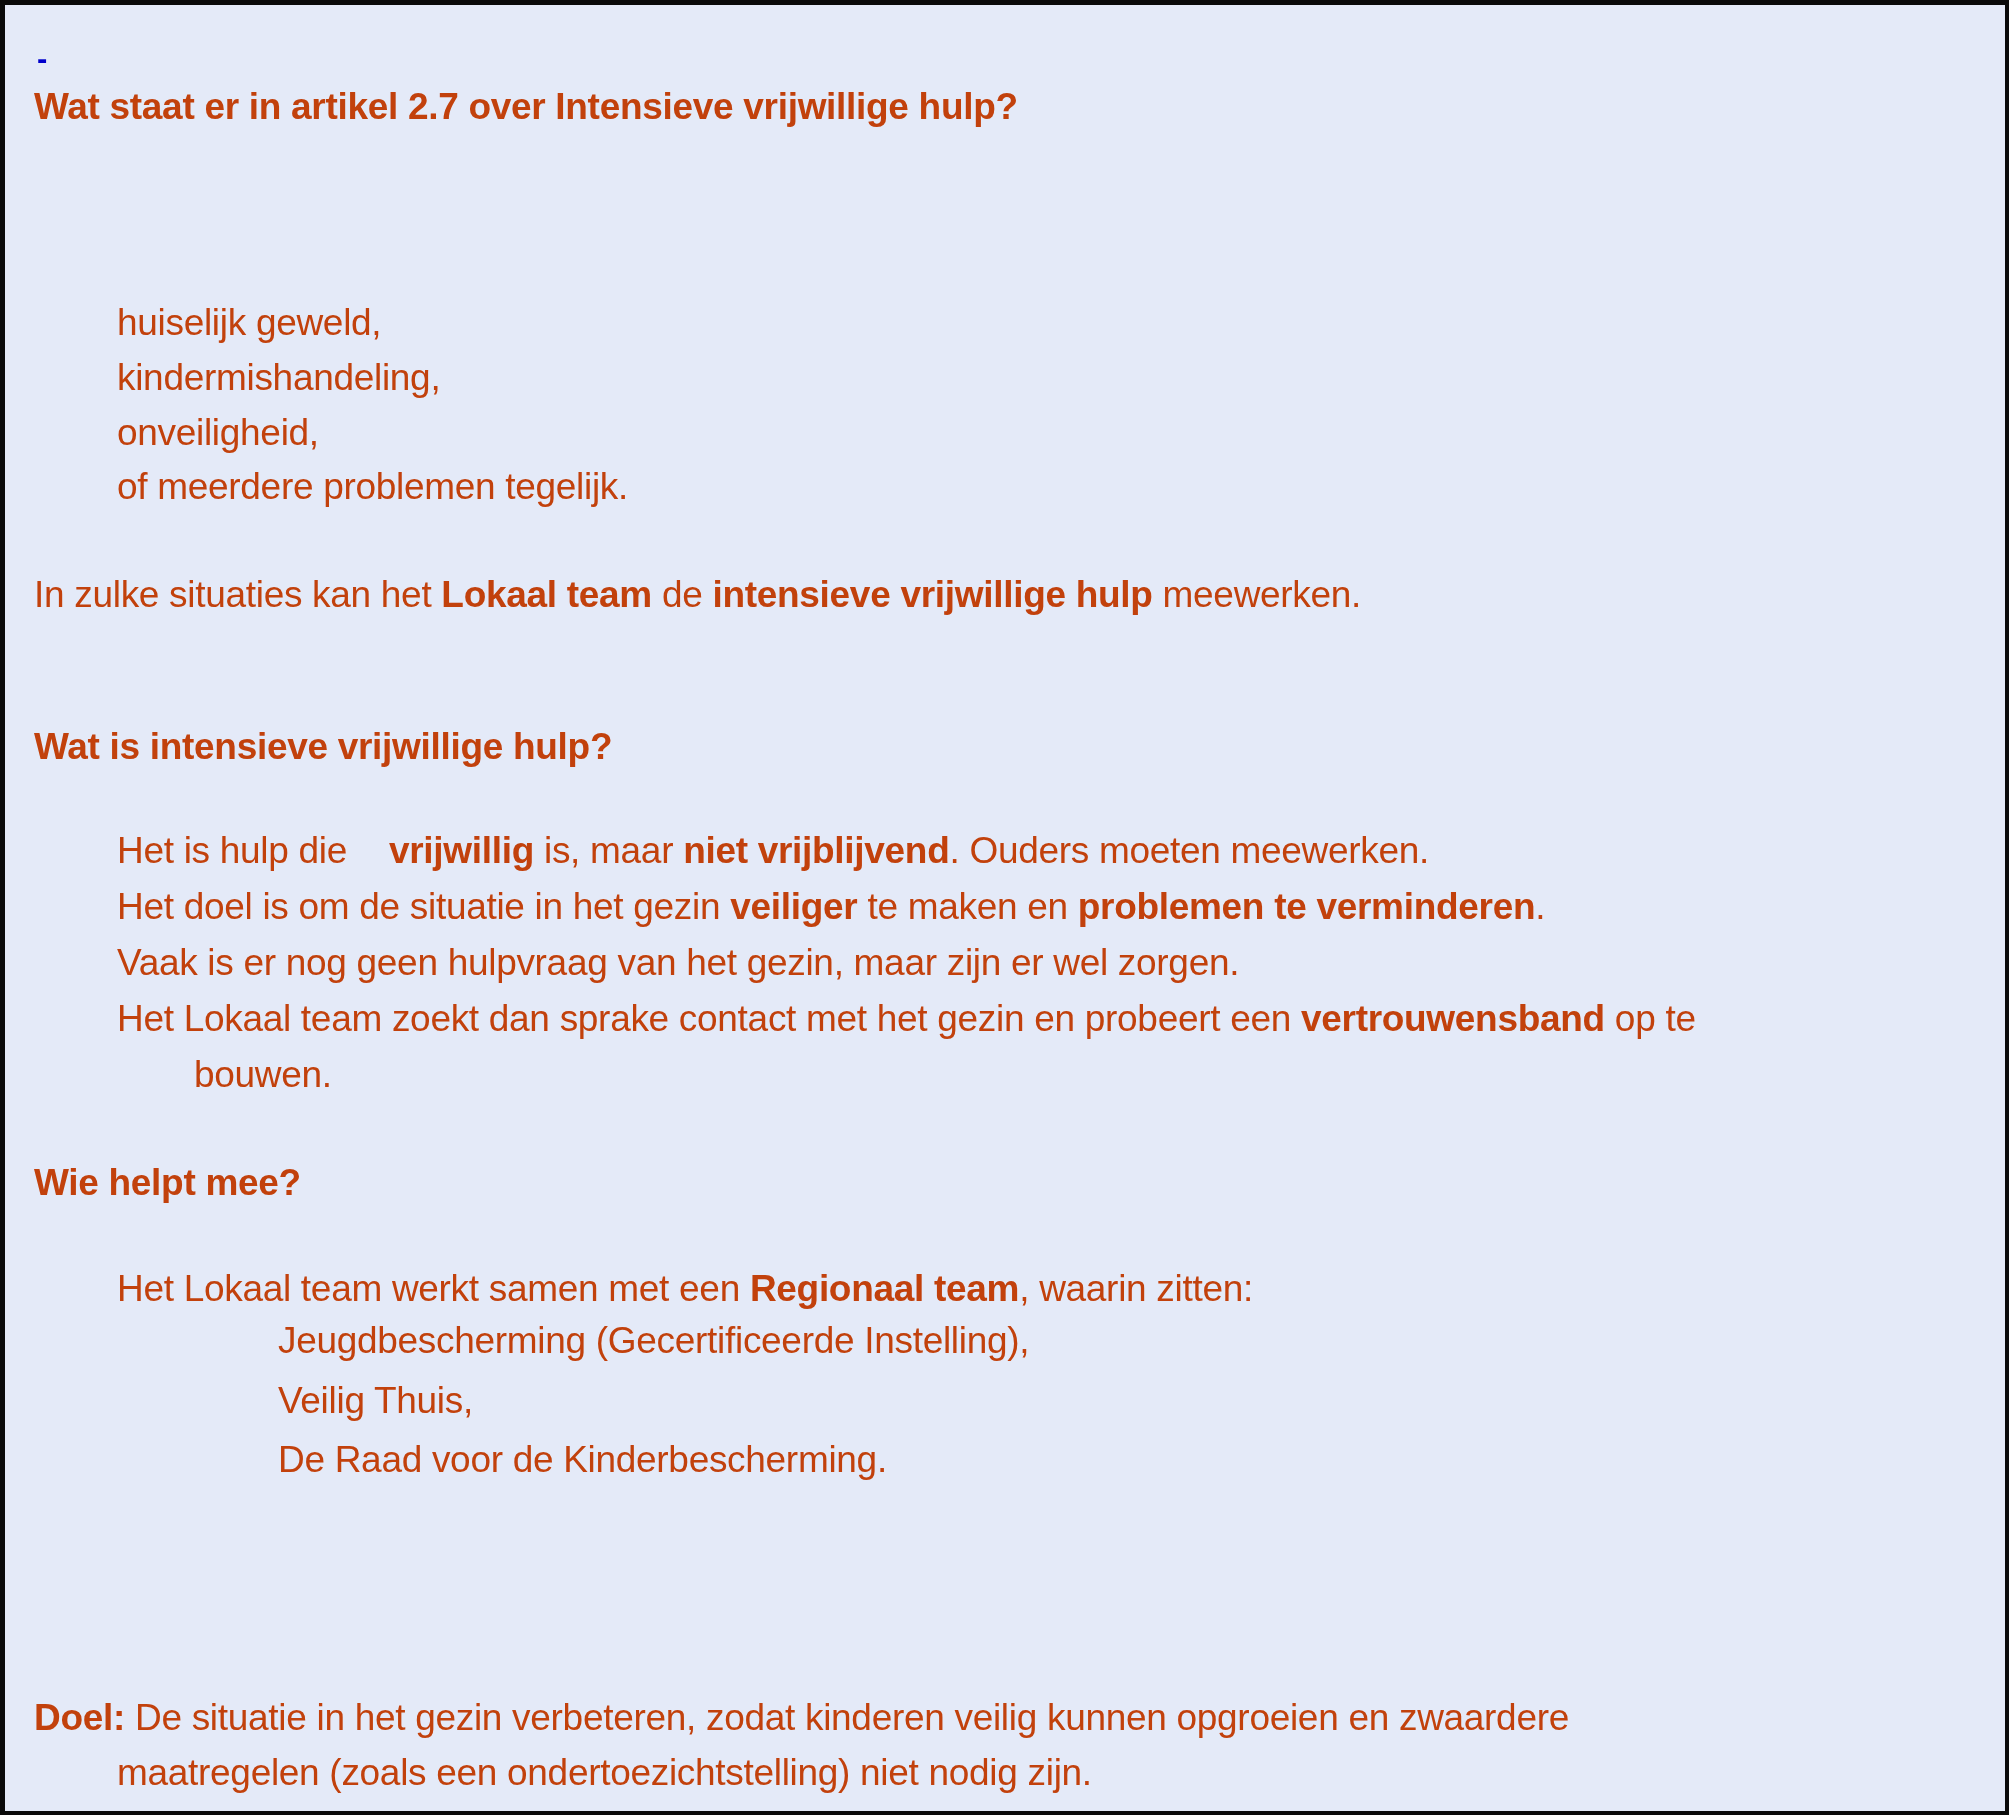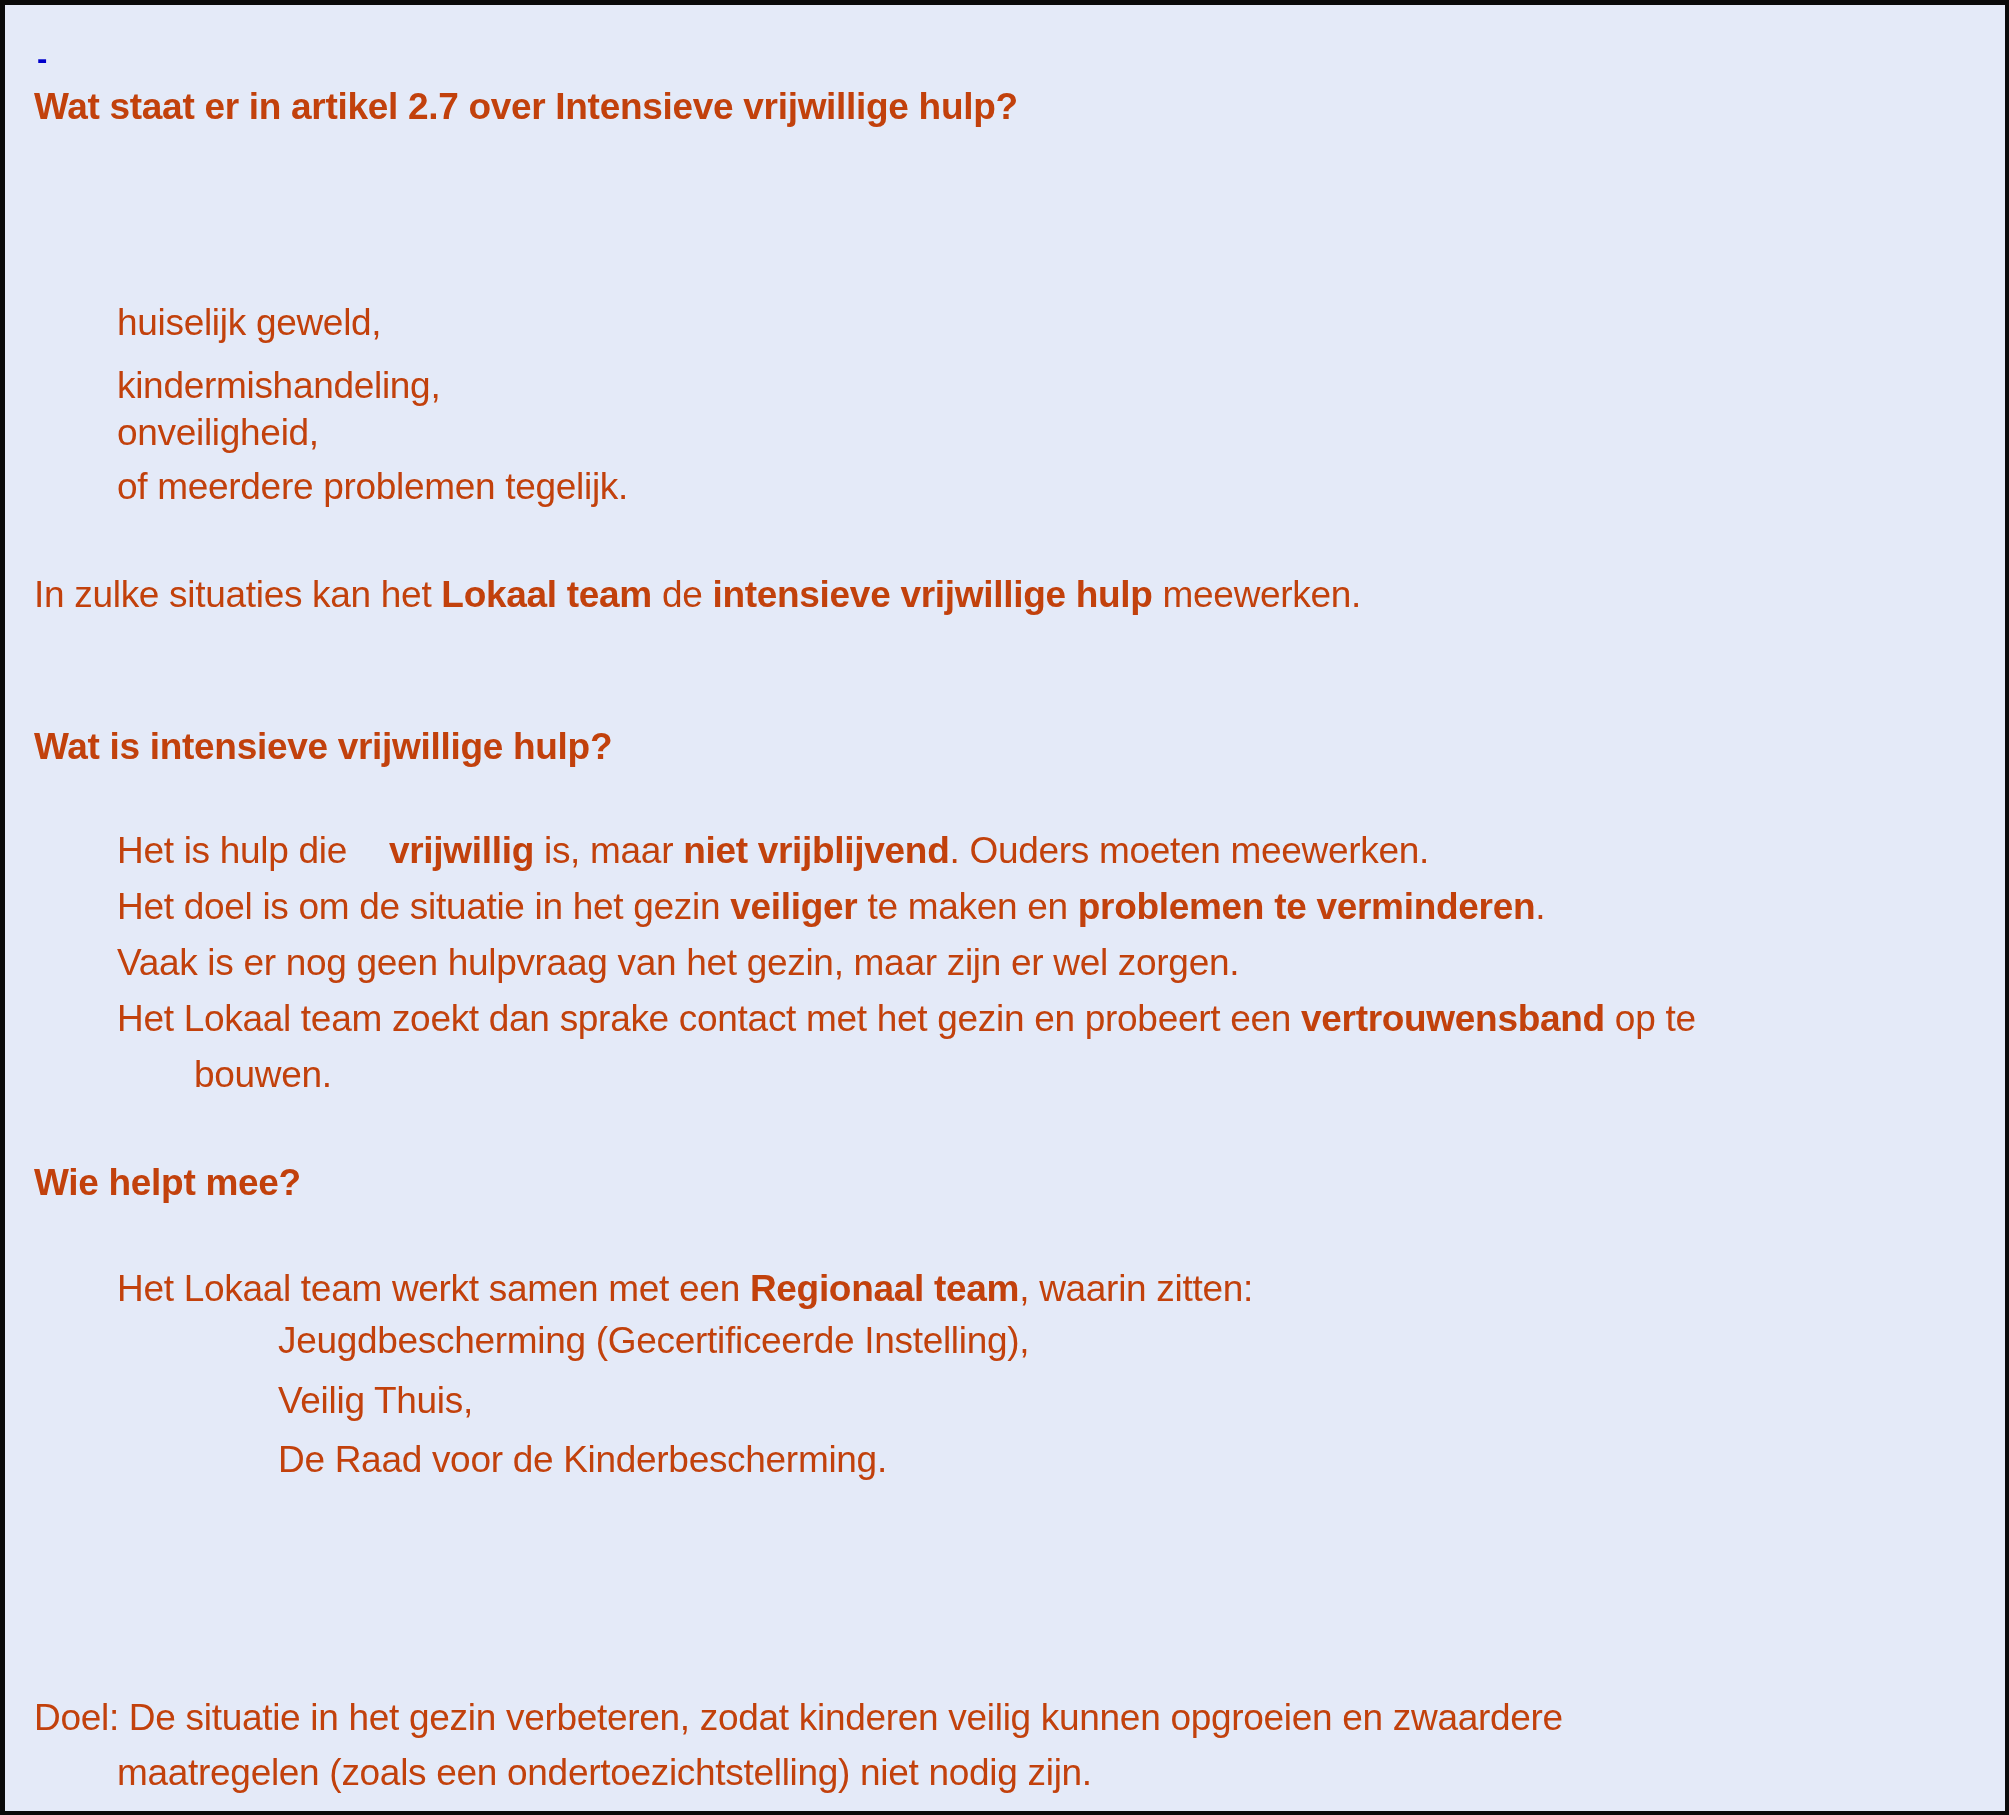--- a/index.html
+++ b/index.html
@@ -48,21 +48,21 @@
 <body>
 
 <div class="page">
 
   <span class="stray-dash">-</span>
 
   <div class="line ind0 bold" style="top: 75px;">Wat staat er in artikel 2.7 over Intensieve vrijwillige hulp?</div>
 
 
   <div class="line ind1" style="top: 291px;">huiselijk geweld,</div>
-  <div class="line ind1" style="top: 346px; margin-top: 8px;">kindermishandeling,</div>
+  <div class="line ind1" style="top: 346px;">kindermishandeling,</div>
   <div class="line ind1" style="top: 401px;">onveiligheid,</div>
   <div class="line ind1" style="top: 455px;">of meerdere problemen tegelijk.</div>
 
   <div class="line ind0" style="top: 563px;"><span>In zulke situaties kan het </span><span style="font-weight: bold;">Lokaal team</span><span> de </span><span style="font-weight: bold;">intensieve vrijwillige hulp</span><span> meewerken.</span></div>
 
   <div class="line ind0 bold" style="top: 715px;">Wat is intensieve vrijwillige hulp?</div>
 
   <div class="line ind1" style="top: 819px;"><span>Het is hulp die </span><span style="font-weight: bold; margin-left: 32px;">vrijwillig</span><span> is, maar </span><span style="font-weight: bold;">niet vrijblijvend</span><span>. Ouders moeten meewerken.</span></div>
   <div class="line ind1" style="top: 875px;"><span>Het doel is om de situatie in het gezin </span><span style="font-weight: bold;">veiliger</span><span> te maken en </span><span style="font-weight: bold;">problemen te verminderen</span><span>.</span></div>
   <div class="line ind1" style="top: 931px;"><span>Vaak is er nog geen hulpvraag van het gezin, maar zijn er wel zorgen.</span></div>
@@ -71,17 +71,17 @@
 
   <div class="line ind0 bold" style="top: 1151px;">Wie helpt mee?</div>
 
   <div class="line ind1" style="top: 1257px;"><span>Het Lokaal team werkt samen met een </span><span style="font-weight: bold;">Regionaal team</span><span>, waarin zitten:</span></div>
 
   <div class="line ind2" style="top: 1309px;">Jeugdbescherming (Gecertificeerde Instelling),</div>
   <div class="line ind2" style="top: 1369px;">Veilig Thuis,</div>
   <div class="line ind2" style="top: 1428px;">De Raad voor de Kinderbescherming.</div>
 
 
-  <div class="line ind0" style="top: 1686px;"><span style="font-weight: normal;">Doel:</span><span> De situatie in het gezin verbeteren, zodat kinderen veilig kunnen opgroeien en zwaardere</span></div>
+  <div class="line ind0" style="top: 1686px;"><span style="font-weight: bold;">Doel:</span><span> De situatie in het gezin verbeteren, zodat kinderen veilig kunnen opgroeien en zwaardere</span></div>
   <div class="line ind1" style="top: 1741px;"><span>maatregelen (zoals een ondertoezichtstelling) niet nodig zijn.</span></div>
 
 </div>
 
 
 </body></html>

